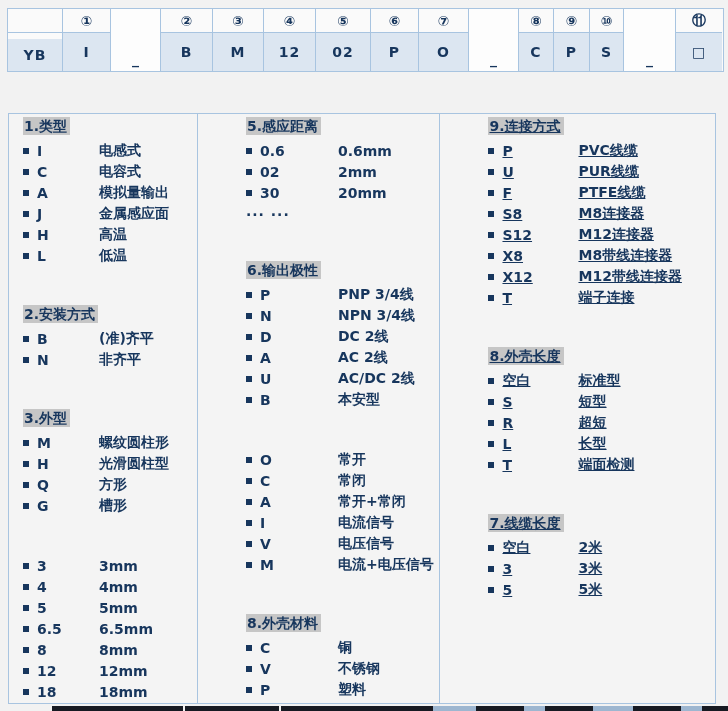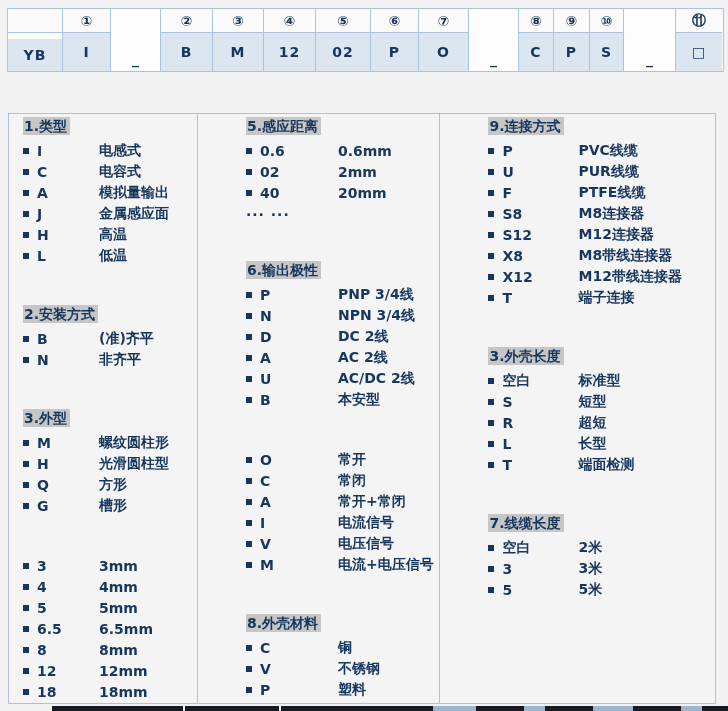--- a/index.html
+++ b/index.html
@@ -48,21 +48,21 @@
   
   .panel{
     position:absolute;left:8px;top:113px;width:708px;height:591px;
     border:1px solid var(--border-blue);background:var(--panel-bg);
     display:flex;
     gap:36px;
   }
   .lcol{height:100%;padding:3px 0 0 14px;overflow:hidden;}
   .lcol.c0{width:210px;border-right:1px solid var(--border-blue);--cw:62px;}
   .lcol.c1{width:230px;border-right:1px solid var(--border-blue);--cw:78px;padding-left:12px;}
-  .lcol.c2{width:266px;--cw:76px;padding-left:12px;}
+  .lcol.c2{width:266px;--cw:76px;padding-left:12px;text-decoration:underline;}
 
   .section{margin-top:39px;}
   .section.first{margin-top:0;}
   .sec-title{height:20px;line-height:18px;margin-bottom:3px;}
   .sec-title .hl{
     background:var(--highlight);color:var(--navy);
     font-size:14px;font-weight:bold;padding:1px 3px 1px 1px;
   }
   .row{display:flex;align-items:center;height:21px;}
   .bullet{width:6px;height:6px;background:var(--navy);margin-right:8px;flex:none;}
@@ -261,21 +261,21 @@
           <span class="icode">0.6</span>
           <span class="idesc">0.6mm</span>
         </div>
         <div class="row">
           <span class="bullet"></span>
           <span class="icode">02</span>
           <span class="idesc">2mm</span>
         </div>
         <div class="row">
           <span class="bullet"></span>
-          <span class="icode">40</span>
+          <span class="icode">30</span>
           <span class="idesc">20mm</span>
         </div>
         <div class="dots">... ...</div>
       </div>
       <div class="section">
         <div class="sec-title"><span class="hl">6.输出极性</span></div>
         <div class="row">
           <span class="bullet"></span>
           <span class="icode">P</span>
           <span class="idesc">PNP 3/4线</span>
@@ -400,21 +400,21 @@
           <span class="icode">X12</span>
           <span class="idesc">M12带线连接器</span>
         </div>
         <div class="row">
           <span class="bullet"></span>
           <span class="icode">T</span>
           <span class="idesc">端子连接</span>
         </div>
       </div>
       <div class="section">
-        <div class="sec-title"><span class="hl">3.外壳长度</span></div>
+        <div class="sec-title"><span class="hl">8.外壳长度</span></div>
         <div class="row">
           <span class="bullet"></span>
           <span class="icode">空白</span>
           <span class="idesc">标准型</span>
         </div>
         <div class="row">
           <span class="bullet"></span>
           <span class="icode">S</span>
           <span class="idesc">短型</span>
         </div>

